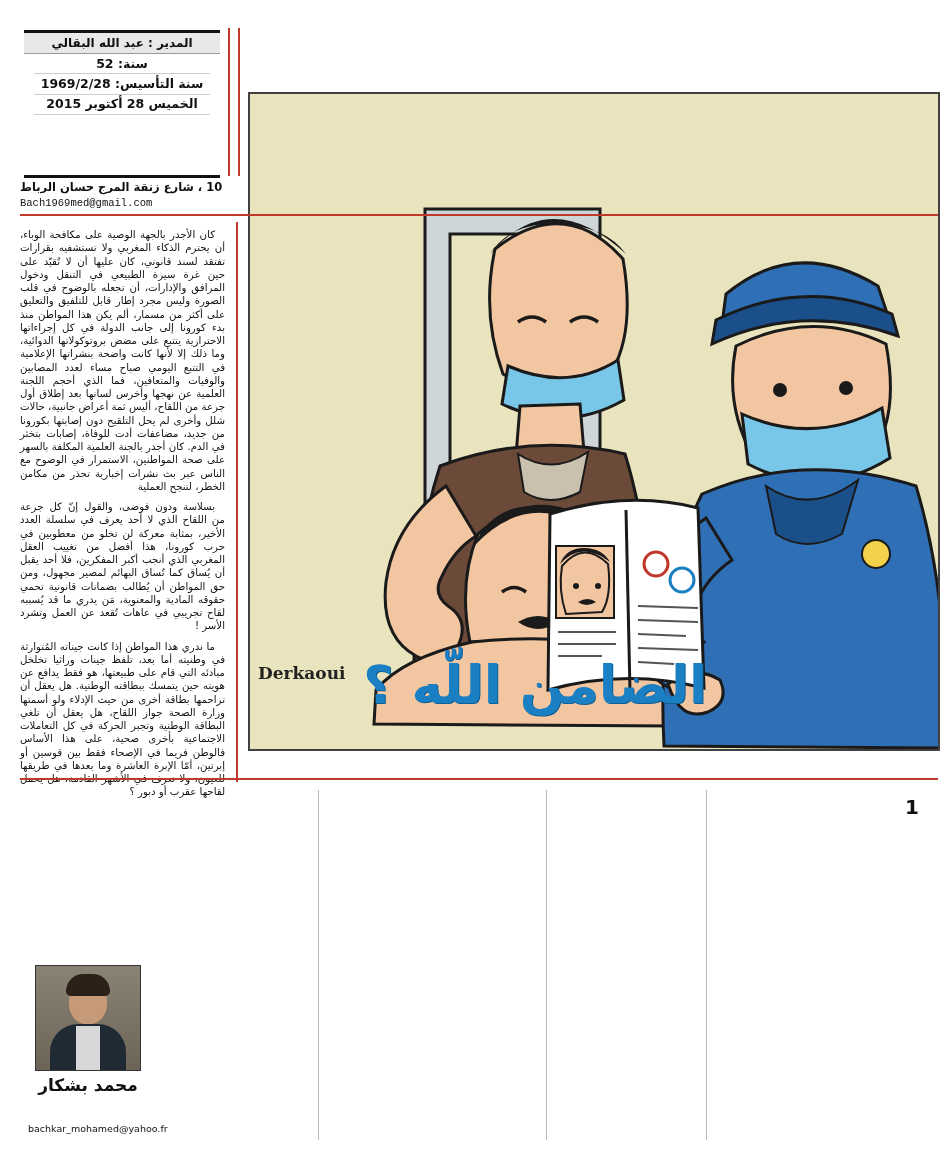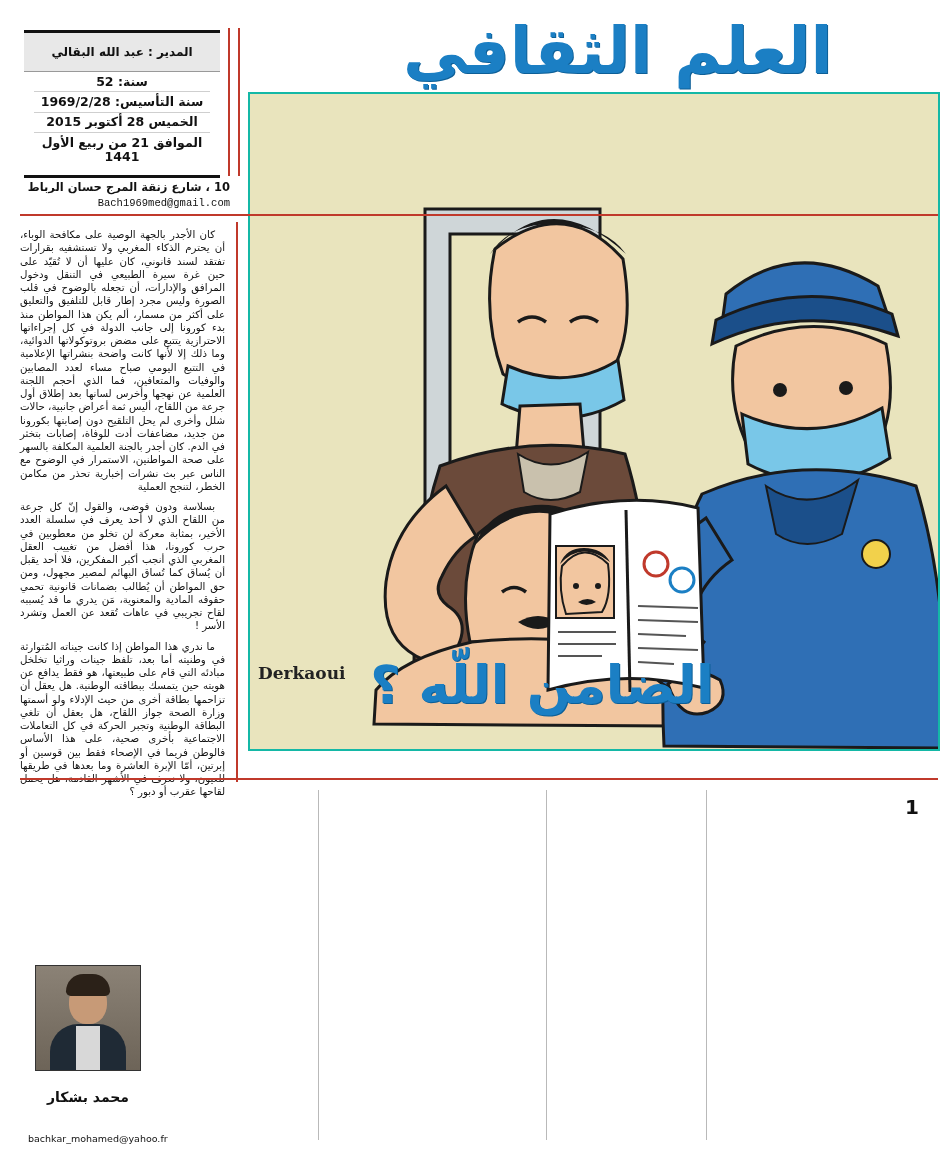--- a/index.html
+++ b/index.html
@@ -9,51 +9,51 @@
     color:#111;
   }
   
   .masthead{position:absolute;left:0;top:0;width:949px;height:200px;}
   .masthead-box{
     position:absolute;left:24px;top:30px;width:196px;height:142px;
     border-top:3px solid #111;border-bottom:3px solid #111;
     text-align:center;direction:rtl;
   }
   .mh-dir{
-    font-size:12px;font-weight:bold;background:#e8e8e8;padding:12px 4px;
+    font-size:12px;font-weight:bold;background:#e8e8e8;padding:3px 4px;
     border-bottom:1px solid #999;
   }
   .mh-line{font-size:12.5px;font-weight:bold;padding:2.5px 2px;line-height:1.15;}
   .mh-sep{height:1px;background:#cfcfcf;margin:0 10px;}
   .mh-rule{
     position:absolute;left:228px;top:28px;width:8px;height:148px;
     border-left:2px solid #c0392b;border-right:2px solid #c0392b;
   }
   .mh-addr{
-    position:absolute;left:20px;top:180px;width:210px;text-align:right;
+    position:absolute;left:20px;top:180px;width:210px;text-align:left;
     font-size:11.5px;font-weight:bold;direction:rtl;line-height:1.35;
   }
   .mh-mail{font-size:10.5px;font-weight:normal;direction:ltr;font-family:Liberation Mono, monospace;}
   .title-ar{
     position:absolute;right:26px;top:18px;width:520px;text-align:left;
     font-size:64px;font-weight:bold;color:#1b7fc4;letter-spacing:0px;
     line-height:1.05;direction:rtl;
     text-shadow:1px 1px 0 #0d5f97;
   }
   
   .cartoon{
     position:absolute;left:248px;top:92px;width:688px;height:655px;
-    background:#737373;border:2px solid #14b8a6;overflow:hidden;
+    background:#737373;border:2px solid #404040;overflow:hidden;
   }
   .cartoon .signature{
     position:absolute;left:8px;bottom:66px;font-family:"DejaVu Serif","Liberation Serif",serif;
     font-size:17px;font-weight:bold;color:#222;direction:ltr;
   }
   .caption{
-    position:absolute;left:262px;top:655px;width:560px;text-align:center;
+    position:absolute;left:255px;top:655px;width:560px;text-align:center;
     font-size:52px;font-weight:bold;color:#1b7fc4;direction:rtl;
     text-shadow:1px 1px 0 #0d5f97;
   }
   
   .vline{position:absolute;background:#c0392b;}
   
   .col{position:absolute;direction:rtl;text-align:justify;font-size:10.2px;line-height:1.30;}
   .col p{margin:0 0 7px 0;text-indent:10px;}
   .col-left-top{left:20px;top:228px;width:205px;}
   .colrule{position:absolute;background:#b9b9b9;width:1px;}
@@ -66,44 +66,42 @@
     position:relative;overflow:hidden;
   }
   .ap-bg{position:absolute;inset:0;background:linear-gradient(180deg,#8b8276 0%,#6d6458 100%);}
   .ap-head{
     position:absolute;left:33px;top:14px;width:38px;height:44px;border-radius:50% 50% 45% 45%;
     background:#c79a77;
   }
   .ap-hair{position:absolute;left:30px;top:8px;width:44px;height:22px;border-radius:22px 22px 6px 6px;background:#2b2118;}
   .ap-body{position:absolute;left:14px;top:58px;width:76px;height:48px;border-radius:28px 28px 0 0;background:#1f2a35;}
   .ap-shirt{position:absolute;left:40px;top:60px;width:24px;height:46px;background:#d8d8d8;}
-  .author-name{font-size:14px;font-weight:bold;margin-top:18px;}
+  .author-name{font-size:17px;font-weight:bold;margin-top:4px;}
   .author-mail{font-size:9.5px;direction:ltr;margin-top:28px;}
   .num-1{position:absolute;left:905px;top:795px;font-size:20px;font-weight:bold;color:#111;}
 </style>
 </head>
 <body>
 
 <div class="masthead">
   <div class="masthead-box">
     <div class="mh-dir">المدير : عبد الله البقالي</div>
     <div class="mh-line">سنة: 52</div>
     <div class="mh-sep"></div>
     <div class="mh-line">سنة التأسيس: 1969/2/28</div>
     <div class="mh-sep"></div>
     <div class="mh-line">الخميس 28 أكتوبر 2015</div>
     <div class="mh-sep"></div>
-    <div class="mh-line">الموافق 21 من ربيع الأول 1441</div>
   </div>
   <div class="mh-rule"></div>
   <div class="mh-addr">
     <div>10 ، شارع زنقة المرج حسان الرباط</div>
     <div class="mh-mail">Bach1969med@gmail.com</div>
   </div>
-  <div class="title-ar">العلم الثقافي</div>
 </div>
 
 <div class="cartoon">
   <svg width="688" height="655" viewBox="0 0 688 655">
     <rect x="0" y="0" width="688" height="655" fill="#e9e4bd"></rect>
 
     <g stroke="#1a1a1a" stroke-width="3" fill="#cfd6d8">
       <rect x="175" y="115" width="175" height="330"></rect>
       <rect x="200" y="140" width="125" height="305" fill="#e9e4bd"></rect>
     </g>

